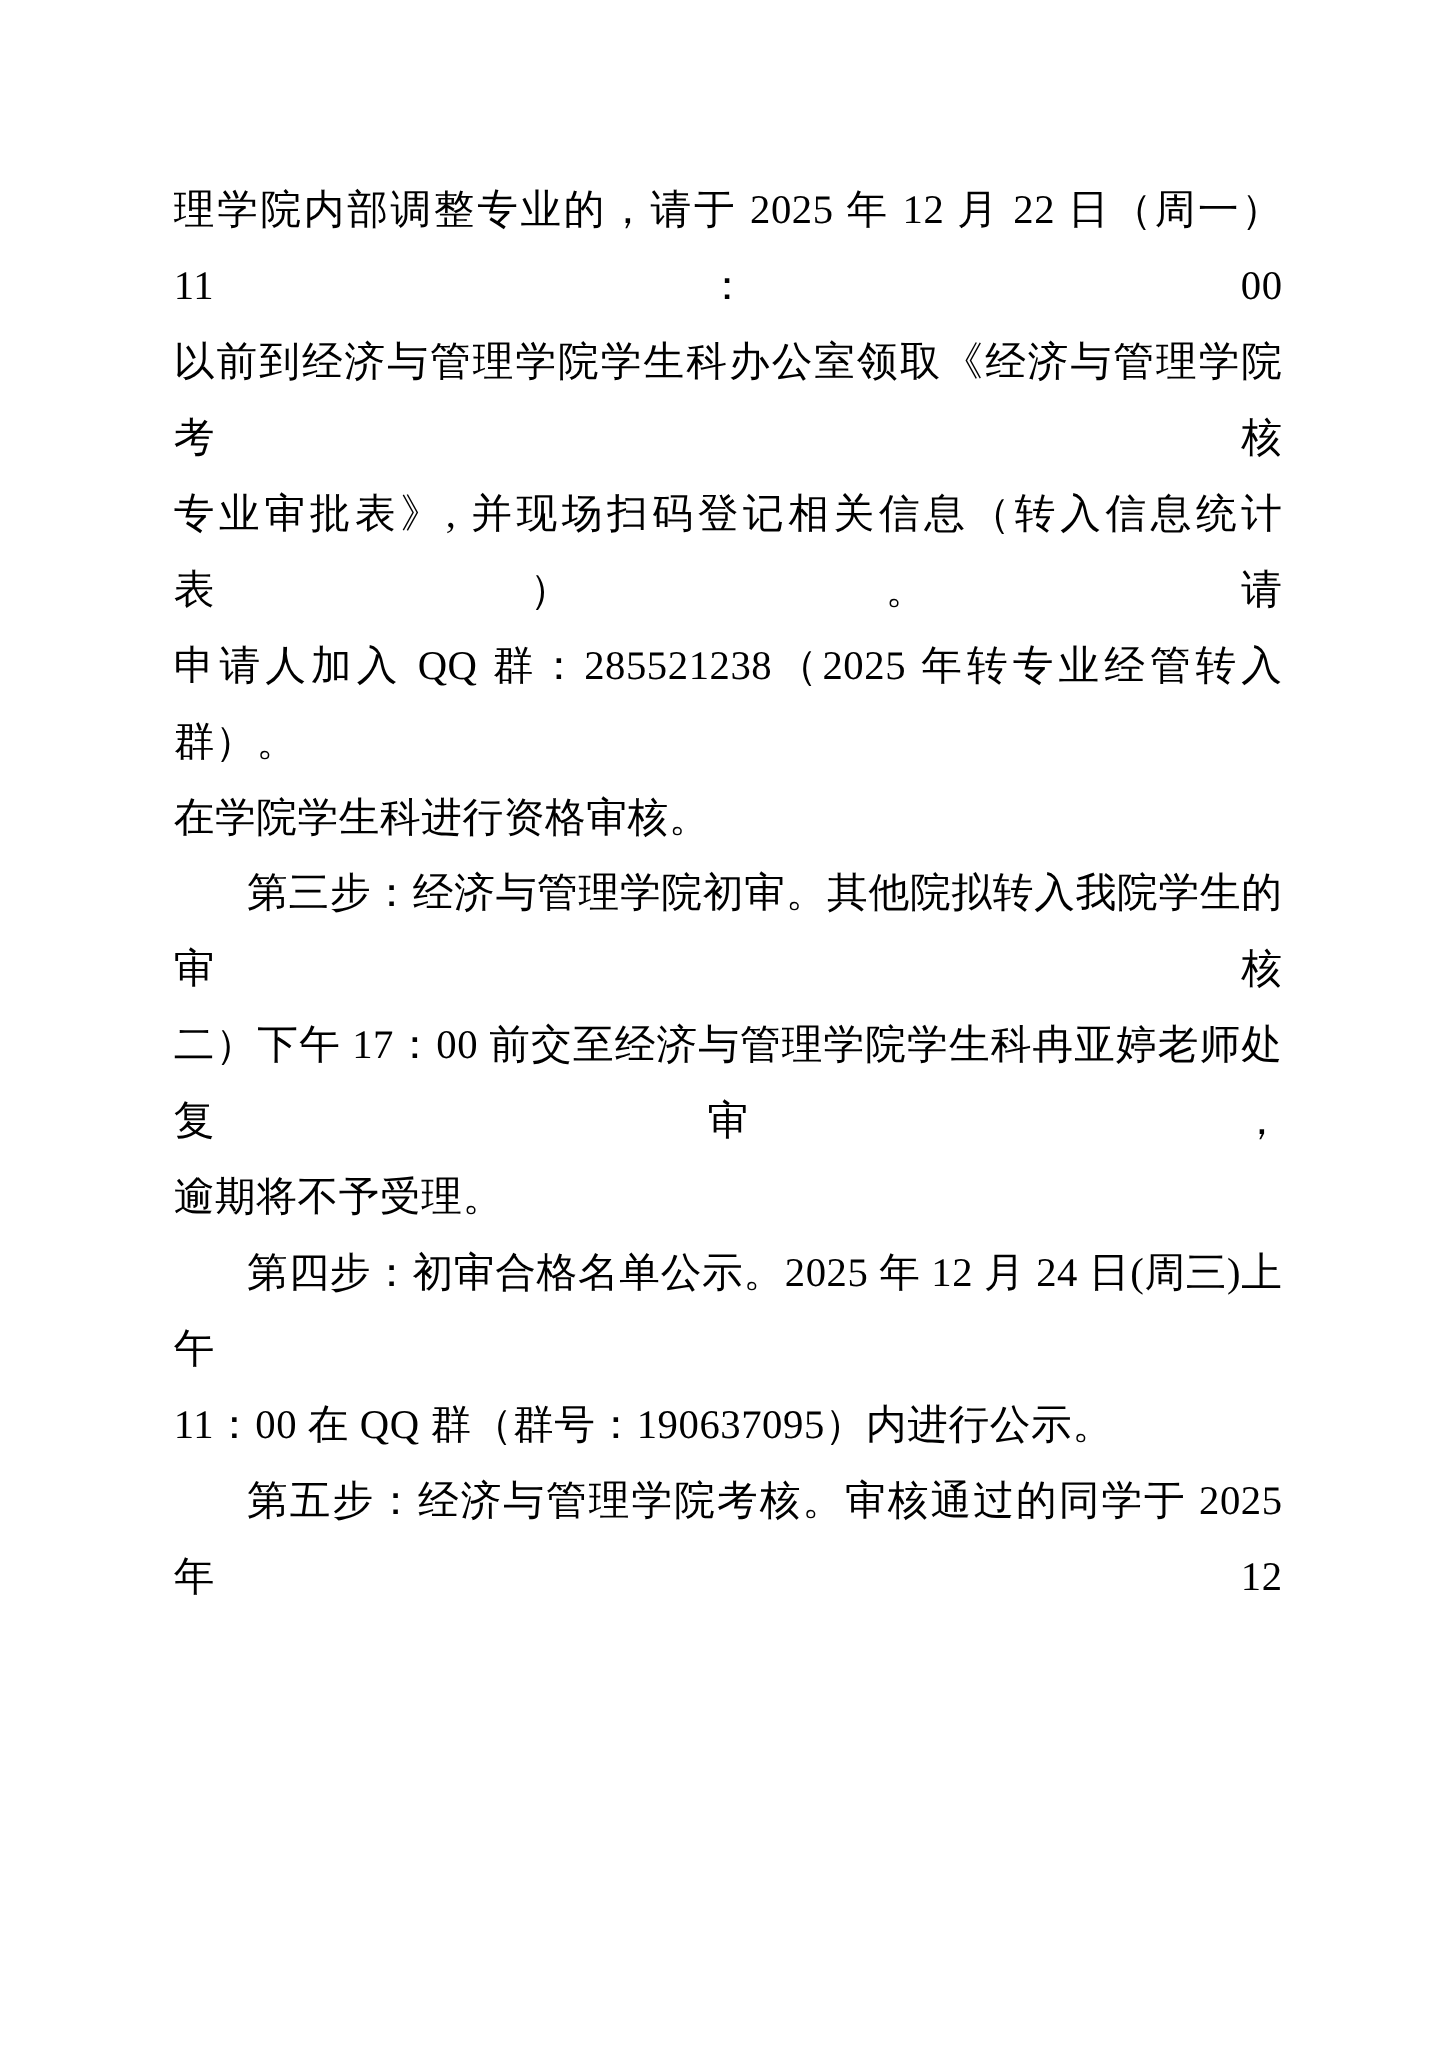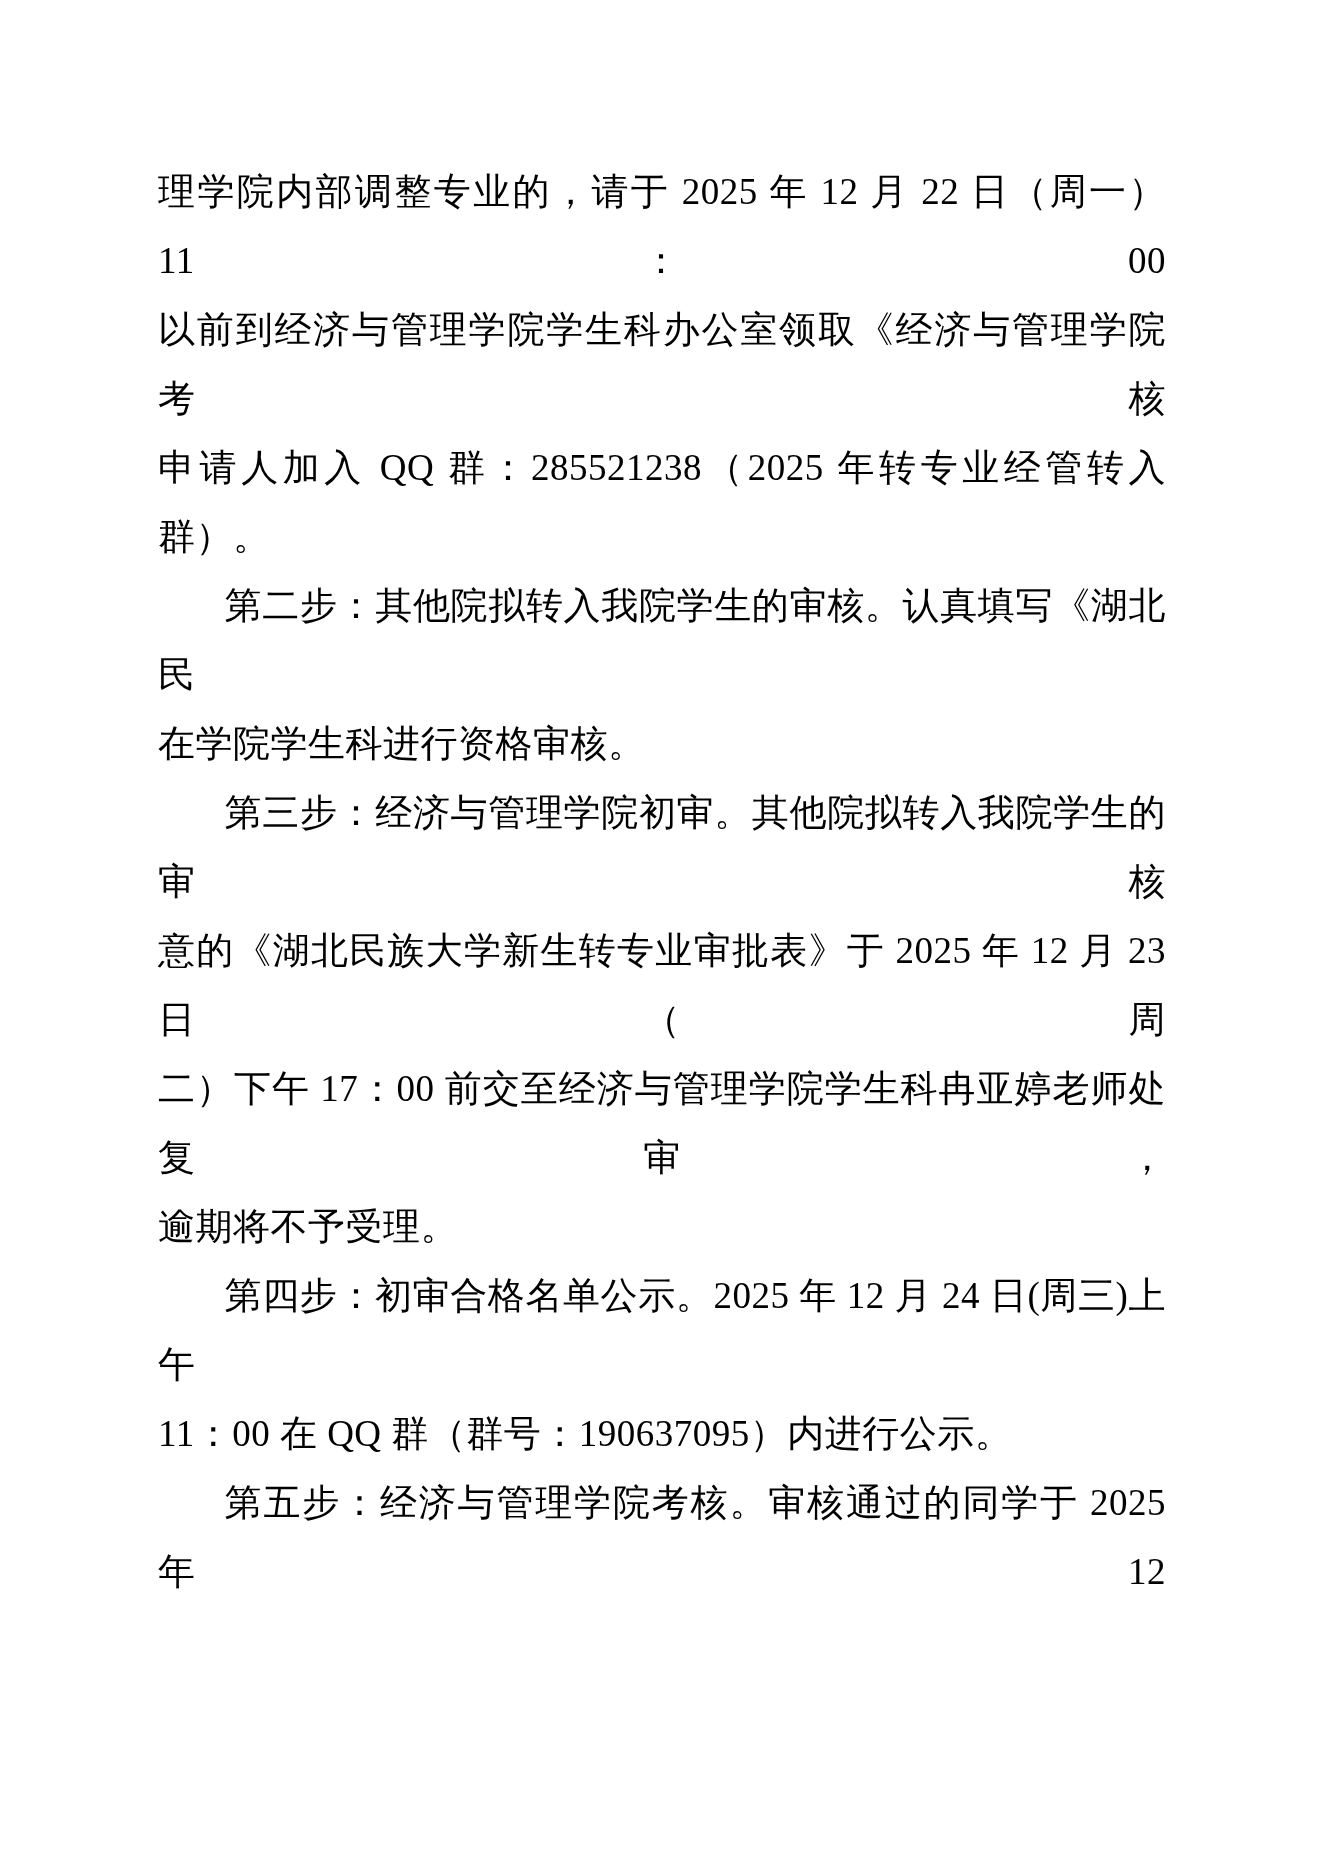--- a/index.html
+++ b/index.html
@@ -49,25 +49,24 @@
     text-indent: 1.8em;
   }
 </style>
 </head>
 <body>
 
 <div class="page">
   <div class="body-text">
     <div class="line just">理学院内部调整专业的，请于 2025 年 12 月 22 日（周一）11：00</div>
     <div class="line just">以前到经济与管理学院学生科办公室领取《经济与管理学院考核</div>
+    <div class="line just">专业审批表》, 并现场扫码登记相关信息（转入信息统计表）。请</div>
     <div class="line last">申请人加入 QQ 群：285521238（2025 年转专业经管转入群）。</div>
-    <div class="line just indent">第二步：其他院拟转入我院学生的审核。认真填写《湖北民</div>
     <div class="line last">在学院学生科进行资格审核。</div>
     <div class="line just indent">第三步：经济与管理学院初审。其他院拟转入我院学生的审核</div>
-    <div class="line just">意的《湖北民族大学新生转专业审批表》于 2025 年 12 月 23 日（周</div>
     <div class="line just">二）下午 17：00 前交至经济与管理学院学生科冉亚婷老师处复审，</div>
     <div class="line last">逾期将不予受理。</div>
     <div class="line just indent">第四步：初审合格名单公示。2025 年 12 月 24 日(周三)上午</div>
     <div class="line last">11：00 在 QQ 群（群号：190637095）内进行公示。</div>
     <div class="line just indent">第五步：经济与管理学院考核。审核通过的同学于 2025 年 12</div>
 
   </div>
 </div>
 
 </body></html>

